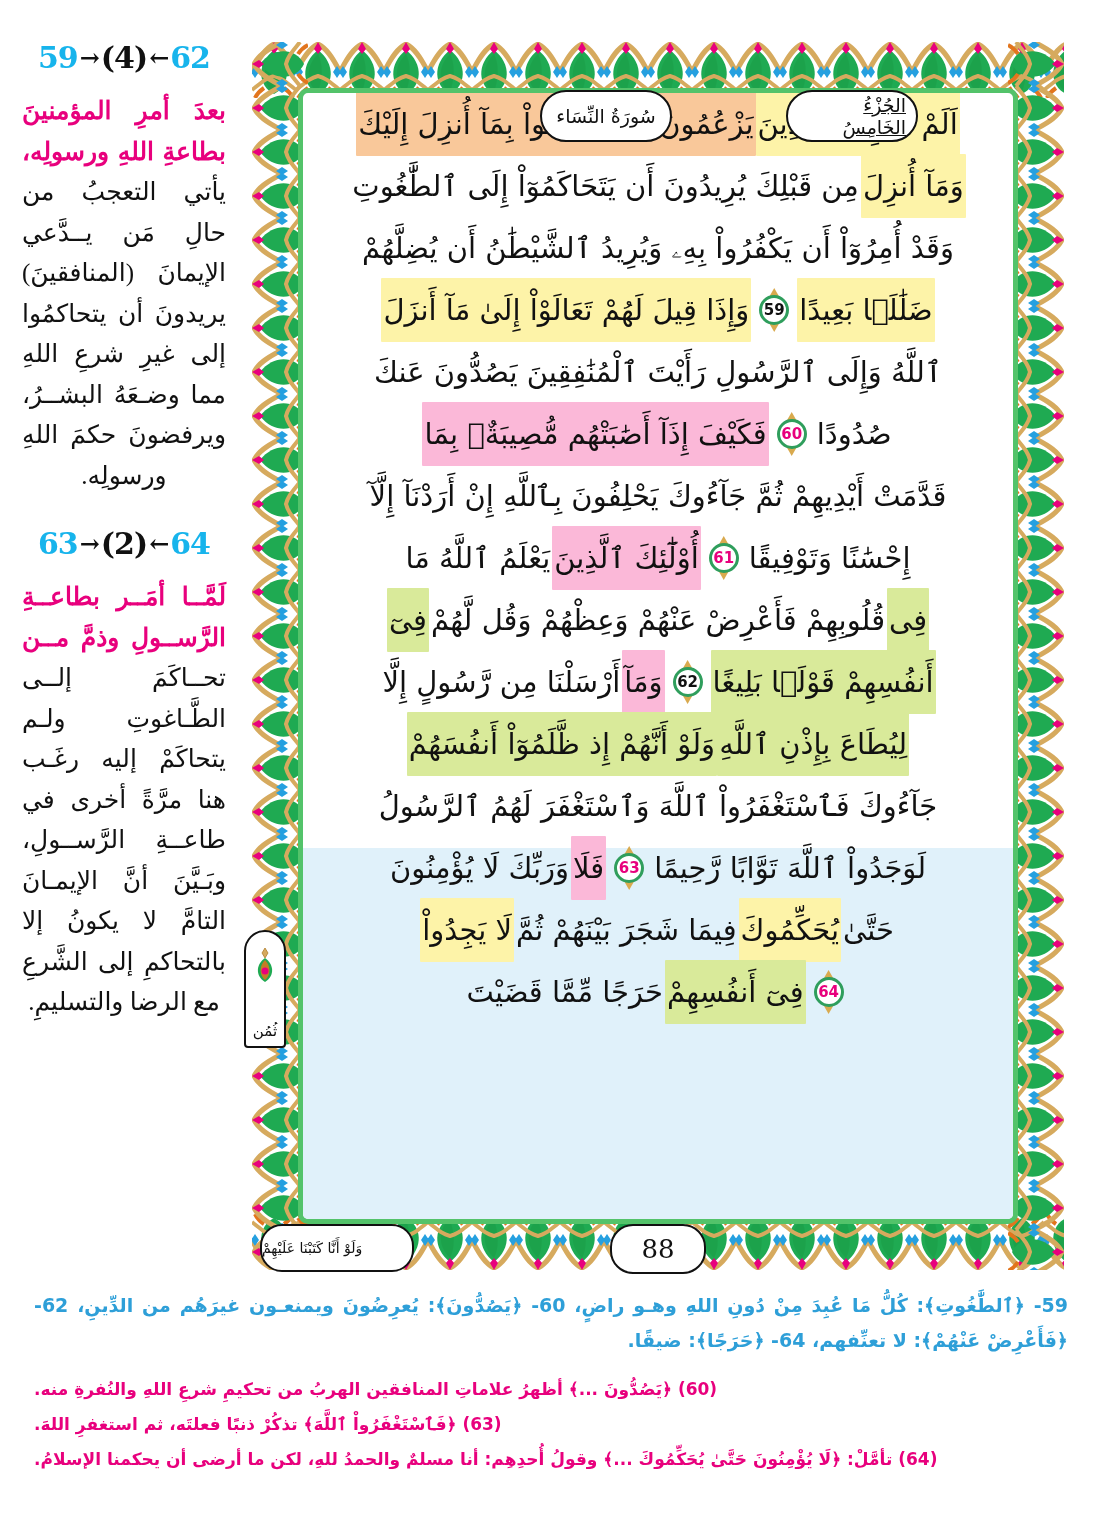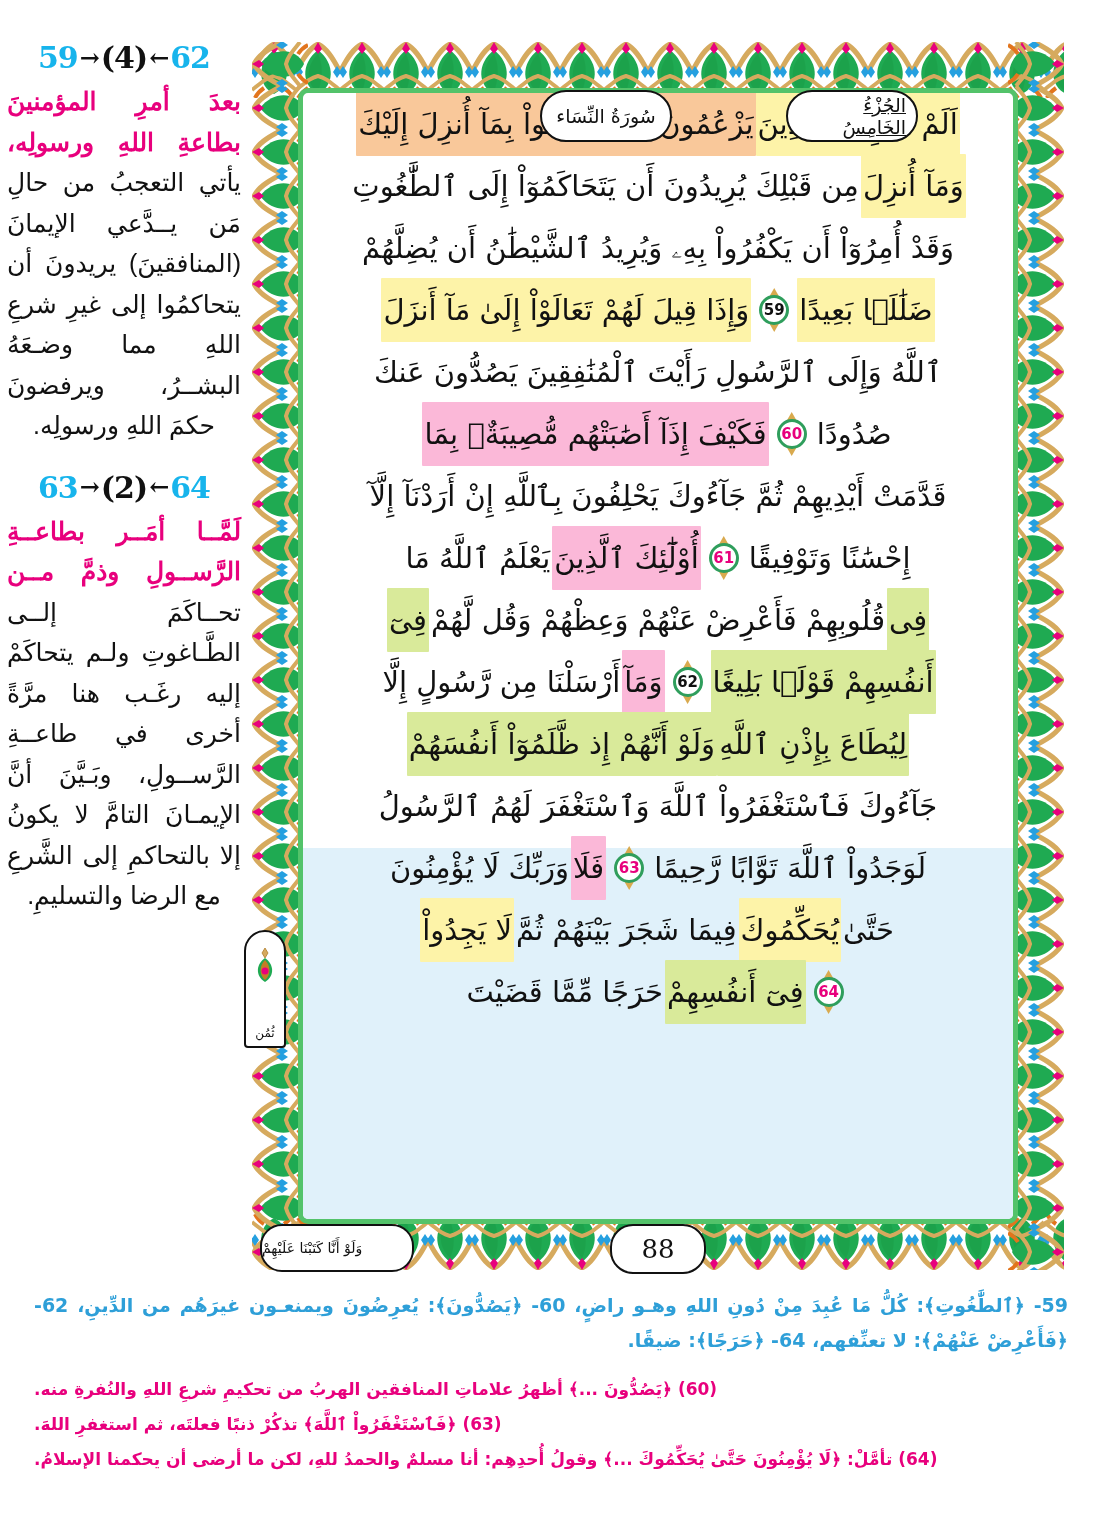--- a/index.html
+++ b/index.html
@@ -22,22 +22,22 @@
     gap:2px;font-family:"DejaVu Serif","Liberation Serif",serif;
     font-weight:bold;font-size:30px;letter-spacing:-1px;
     margin:0 0 6px 0;
   }
   .navline .pg{color:#17b4ec;}
   .navline .paren{color:#111;font-size:30px;}
   .navline .arw{color:#111;font-size:24px;line-height:1;}
 
   .sb-block{margin:0 6px 10px 6px;}
   .sb-block p{
-    margin:1px;
-    font-family:Liberation Sans, sans-serif;
+    margin:16px;
+    font-family:Liberation Serif, serif;
     font-size:25px;line-height:1.62;color:#111;
     text-align:justify;text-align-last:center;
     direction:rtl;
   }
   .sb-block p .hl{color:#e8007d;font-weight:bold;}
   .sb-gap{height:14px;}
 
   
   .frame{
     position:absolute;left:252px;top:42px;width:812px;height:1228px;
@@ -79,21 +79,21 @@
   .cart-juz{right:146px;width:132px;text-decoration:underline;}
 
   
   .thumn{
     position:absolute;left:244px;top:930px;width:42px;height:118px;
     background:#fff;border:2px solid #111;
     border-radius:21px 21px 4px 4px;
     z-index:7;display:flex;align-items:flex-end;justify-content:center;
     padding-bottom:6px;box-sizing:border-box;
   }
-  .thumn .lbl{font-size:12px;direction:rtl;color:#111;}
+  .thumn .lbl{font-size:15px;direction:rtl;color:#111;}
   .thumn .orn{
     position:absolute;top:14px;left:50%;transform:translateX(-50%);
     width:26px;height:46px;
   }
 
   
   .qlines{
     position:absolute;left:0;right:0;top:0;bottom:0;
     direction:rtl;
   }

